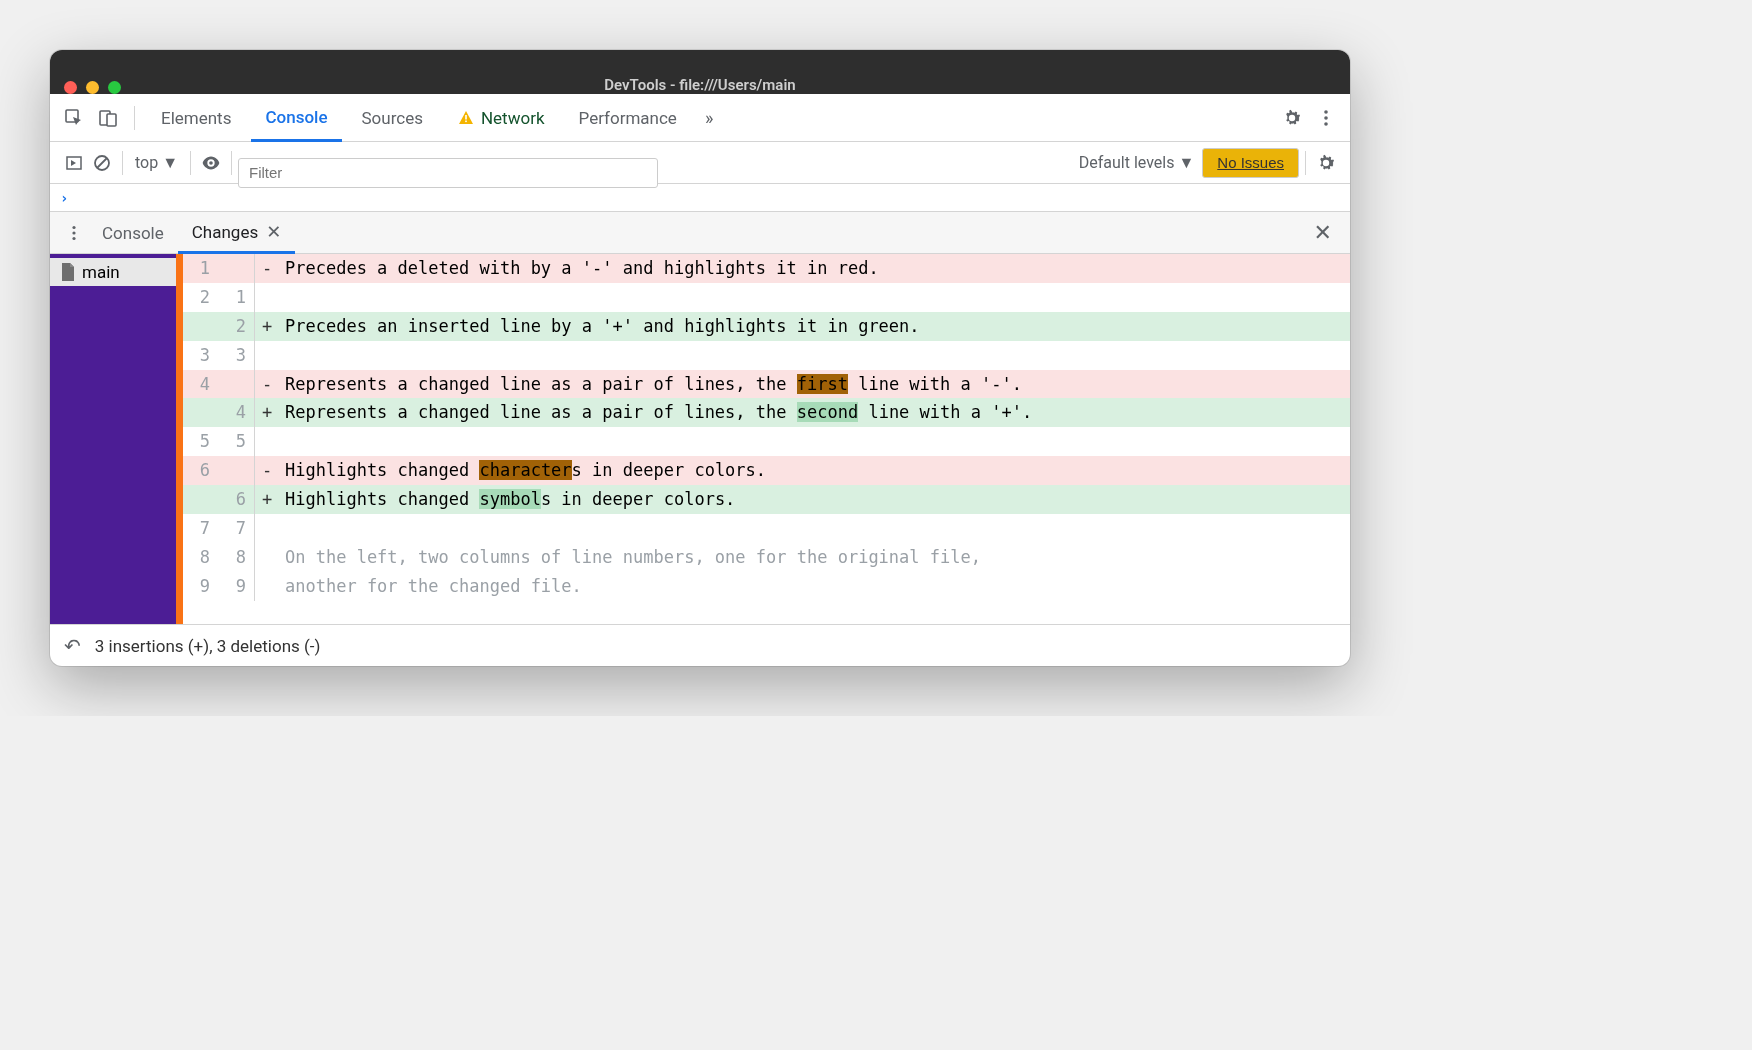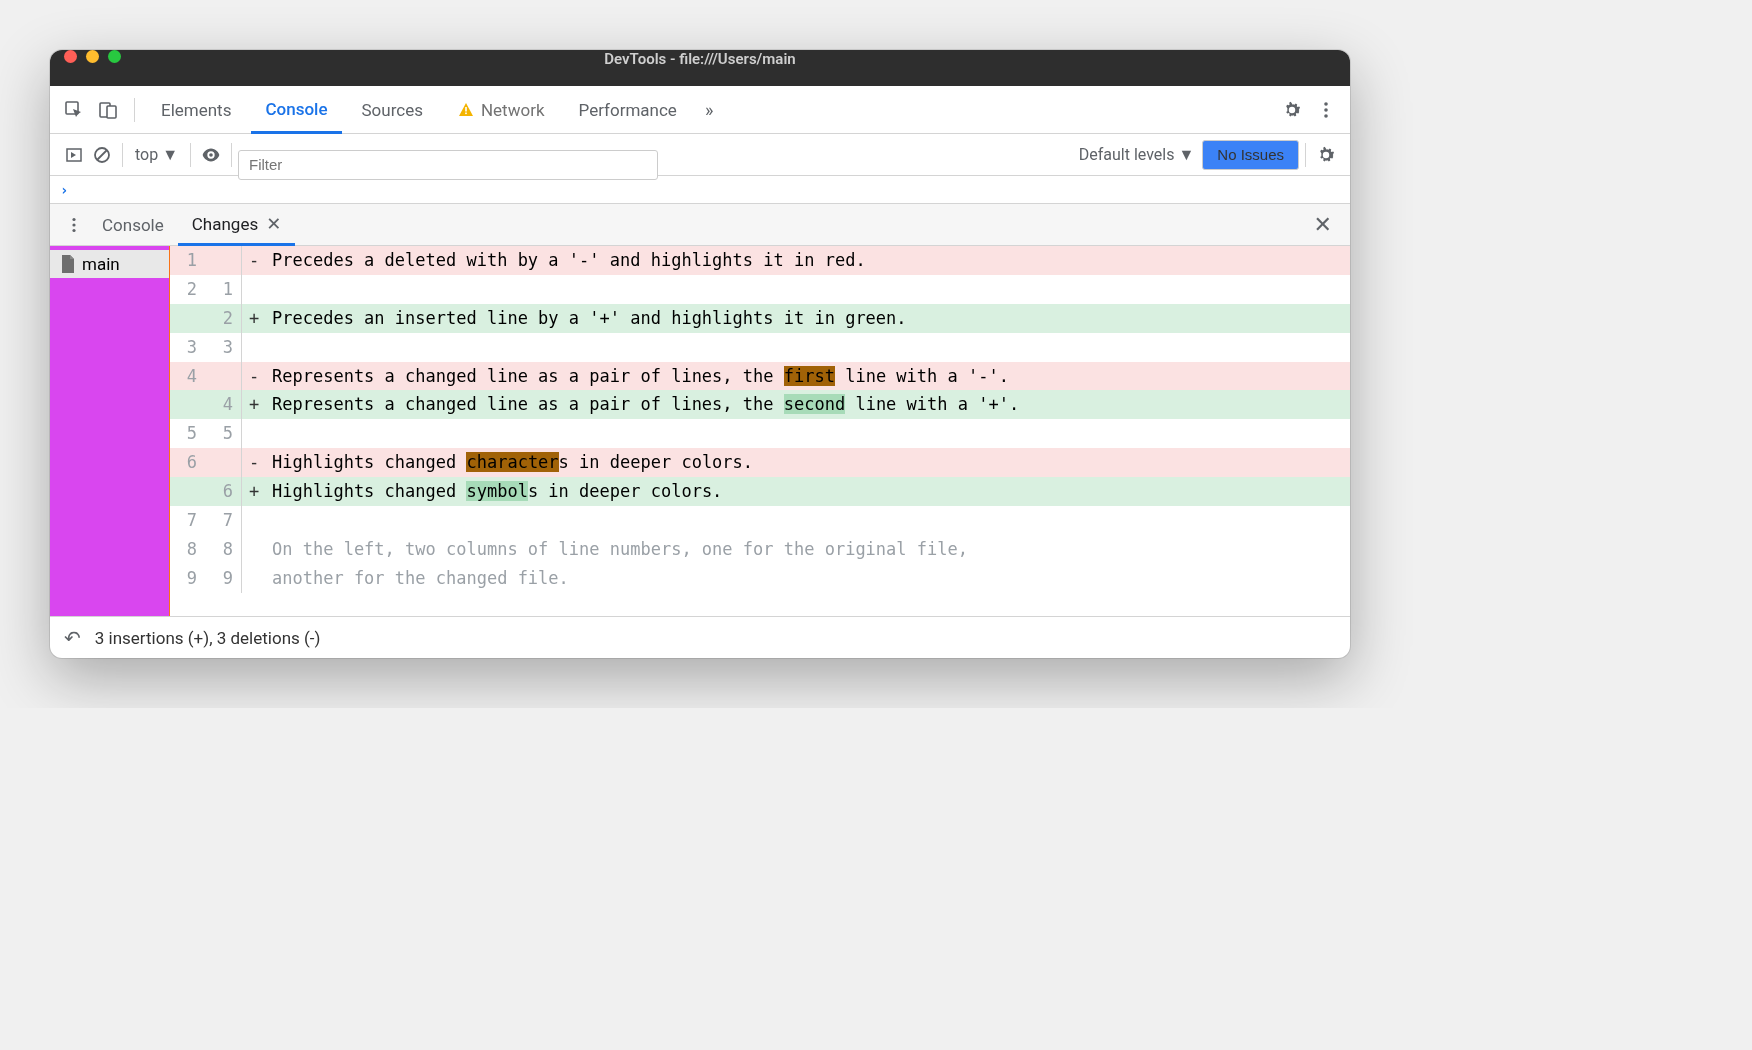--- a/index.html
+++ b/index.html
@@ -10,23 +10,23 @@
 }
 .window {
   width: 1300px;
   background: #fff;
   border-radius: 12px;
   overflow: hidden;
   box-shadow: 0 20px 60px rgba(0,0,0,0.3), 0 0 0 1px rgba(0,0,0,0.1);
 }
 .titlebar {
   background: #2e2e2e;
-  height: 36px;
+  height: 44px;
   display: flex;
-  align-items: flex-start;
+  align-items: flex-end;
   padding: 0 14px;
   position: relative;
 }
 .traffic-lights { display: flex; gap: 9px; }
 .light { width: 13px; height: 13px; border-radius: 50%; }
 .light.red { background: #ff5f57; }
 .light.yellow { background: #febc2e; }
 .light.green { background: #28c840; }
 .title {
   position: absolute; left: 0; right: 0; text-align: center;
@@ -40,60 +40,60 @@
 .icon-btn {
   width: 28px; height: 28px; display: flex; align-items: center; justify-content: center;
   color: #5f6368; cursor: pointer;
 }
 .divider { width: 1px; height: 24px; background: #d4d4d4; margin: 0 6px; }
 .tab {
   padding: 0 14px; height: 48px; font-size: 17px; color: #5f6368;
   display: flex; align-items: center; cursor: pointer; gap: 6px;
 }
 .tab.active { color: #1a73e8; border-bottom: 3px solid #1a73e8; margin-bottom: -1px; font-weight: 500; }
-.tab-warn { color: #737373; }
+.tab-warn { color: #14532d; }
 .spacer { flex: 1; }
 .more-chevron { font-size: 18px; color: #5f6368; padding: 0 8px; cursor: pointer; }
 
 .console-toolbar {
   display: flex; align-items: center; height: 42px; padding: 0 10px; 
   border-bottom: 1px solid #d4d4d4; background: #fff;
 }
 .dropdown {
   display: flex; align-items: center; gap: 4px; font-size: 16px; color: #5f6368;
   padding: 0 6px; cursor: pointer;
 }
 .filter-input {
   flex: 0 0 420px; height: 30px; border: 1px solid #ccc; border-radius: 3px;
   padding: 0 10px; font-size: 15px; color: #333; margin-top: 20px;
 }
 .levels { display: flex; align-items: center; gap: 4px; font-size: 16px; color: #5f6368; cursor: pointer; padding: 0 8px; }
 .issues-btn {
   border: 1px solid #ccc; border-radius: 3px; height: 30px; padding: 0 14px;
-  font-size: 15px; color: #333; background: #3b82f6; cursor: pointer;
+  font-size: 15px; color: #333; background: #eab308; cursor: pointer; text-decoration: underline;
 }
 
 .prompt-row { padding: 4px 10px; border-bottom: 1px solid #d4d4d4; }
 .prompt-chevron { color: #1a73e8; font-family: monospace; font-size: 14px; font-weight: bold; }
 
 .drawer-tabs {
   display: flex; align-items: center; height: 42px; padding: 0 10px;
   border-bottom: 1px solid #d4d4d4; background: #f6f6f6;
 }
 .drawer-tab {
   padding: 0 14px; height: 42px; font-size: 17px; color: #5f6368;
   display: flex; align-items: center; gap: 8px; cursor: pointer;
 }
 .drawer-tab.active { color: #202124; border-bottom: 3px solid #1a73e8; margin-bottom: -1px; }
 .close-x { cursor: pointer; color: #5f6368; font-size: 18px; }
 .drawer-close { margin-left: auto; padding: 0 8px; cursor: pointer; color: #5f6368; font-size: 22px; }
 
 .changes-body { display: flex; min-height: 370px; }
 .file-tree {
-  width: 120px; border-right: 1px solid #f97316; padding-top: 4px; background: #d946ef;
+  width: 133px; border-right: 7px solid #f97316; padding-top: 4px; background: #4c1d95;
 }
 .file-item {
   display: flex; align-items: center; gap: 6px; padding: 4px 10px;
   background: #e8e8e8; font-size: 17px; cursor: pointer;
 }
 .file-icon { color: #6e6e6e; }
 
 .diff-area { flex: 1; font-family: "SF Mono", Menlo, Consolas, monospace; font-size: 17px; line-height: 1.7; }
 .diff-row { display: flex; }
 .ln-old, .ln-new {

